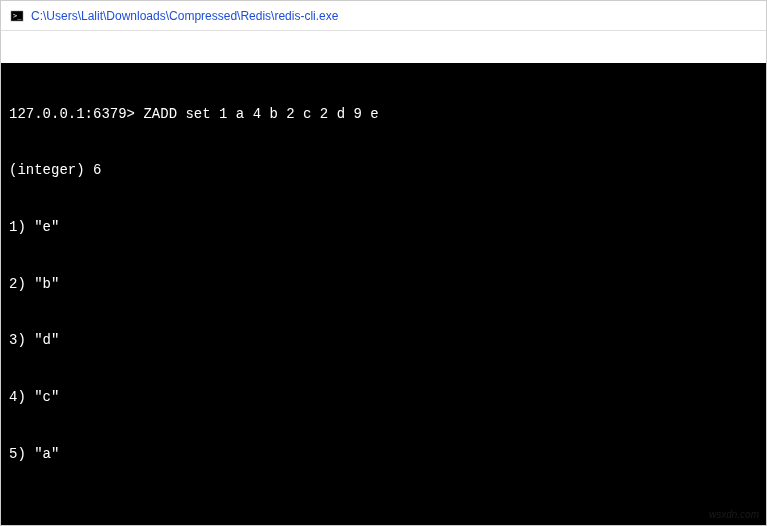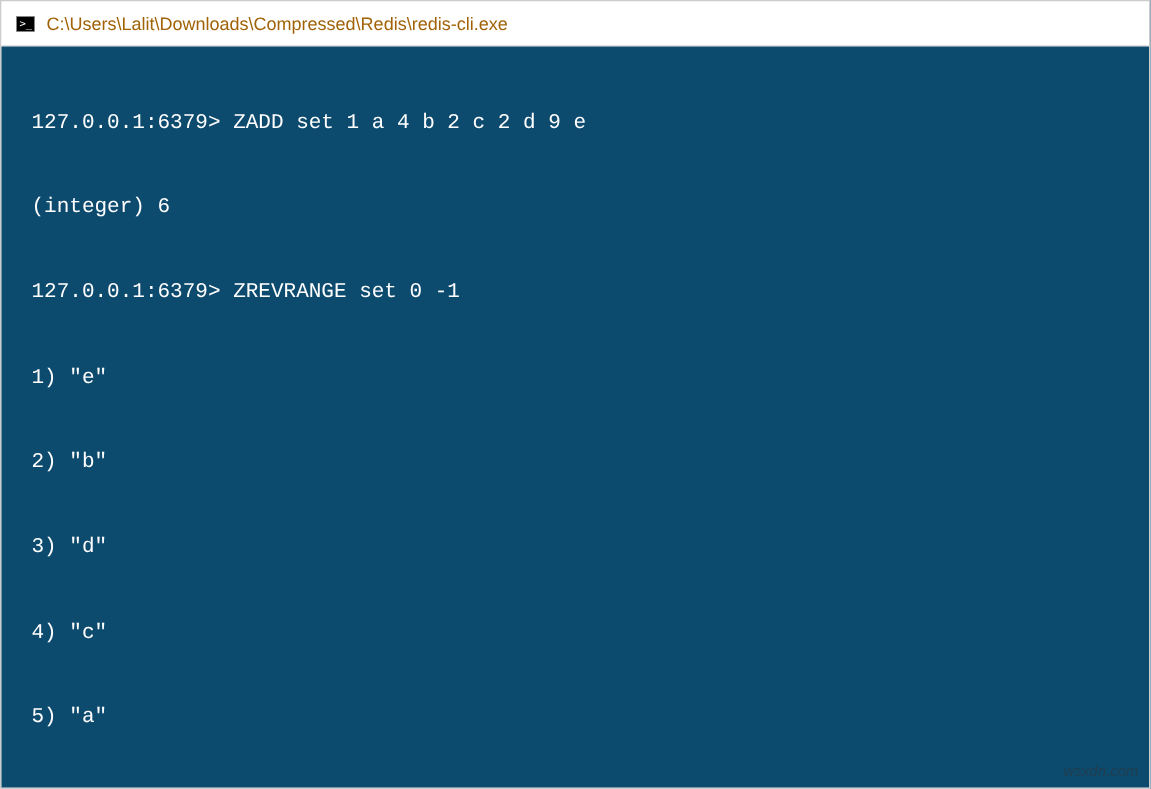--- a/index.html
+++ b/index.html
@@ -34,30 +34,31 @@
       width: 16px;
       height: 16px;
       margin-right: 6px;
       display: flex;
       align-items: center;
       justify-content: center;
     }
     .titlebar-text {
       font-family: 'Segoe UI', Tahoma, sans-serif;
       font-size: 12px;
-      color: #a16207;
+      color: #1d4ed8;
     }
     .terminal {
       flex: 1;
-      background: #0c4a6e;
+      background: #000000;
       color: #fff;
-      padding: 4px 20px;
+      padding: 4px 8px;
       line-height: 1.35;
       overflow: hidden;
       white-space: pre;
+      margin-top: 32px;
     }
     .line {
       display: block;
     }
     .watermark {
       position: absolute;
       right: 8px;
       bottom: 6px;
       color: #333;
       font-size: 10px;
@@ -75,21 +76,20 @@
       <svg width="14" height="14" viewBox="0 0 14 14">
         <rect x="1" y="2" width="12" height="10" fill="#000" stroke="#888" stroke-width="0.5"></rect>
         <text x="3" y="9" font-size="7" fill="#fff" font-family="monospace">&gt;_</text>
       </svg>
     </span>
     <span class="titlebar-text">C:\Users\Lalit\Downloads\Compressed\Redis\redis-cli.exe</span>
   </div>
   <div class="terminal">
     <span class="line">127.0.0.1:6379&gt; ZADD set 1 a 4 b 2 c 2 d 9 e</span>
     <span class="line">(integer) 6</span>
-    <span class="line">127.0.0.1:6379&gt; ZREVRANGE set 0 -1</span>
     <span class="line">1) "e"</span>
     <span class="line">2) "b"</span>
     <span class="line">3) "d"</span>
     <span class="line">4) "c"</span>
     <span class="line">5) "a"</span>
     
     
     
     
     

